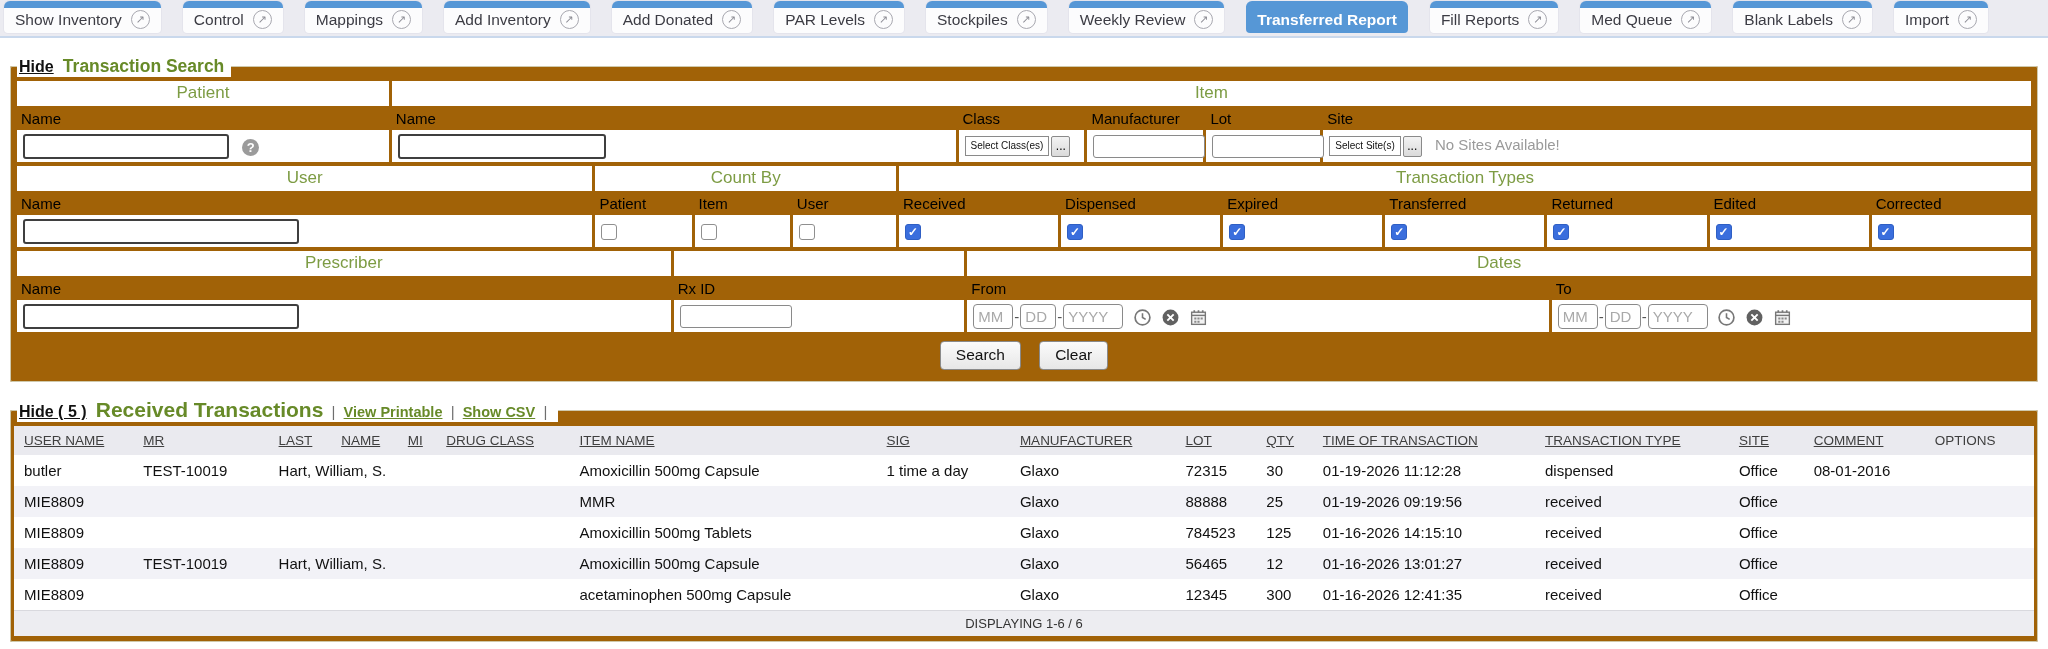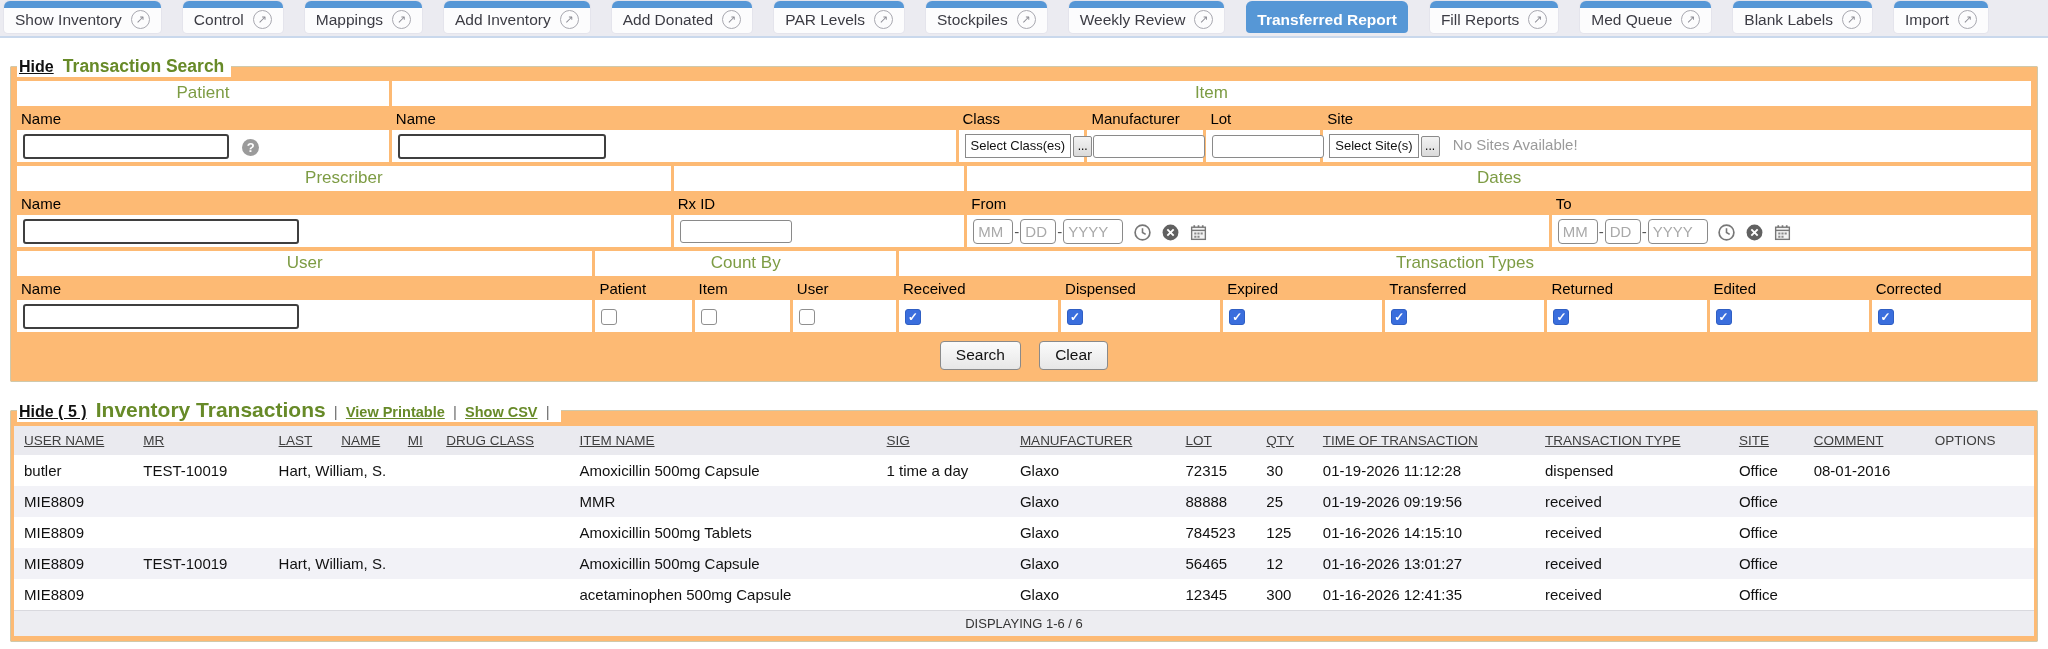--- a/index.html
+++ b/index.html
@@ -37,21 +37,21 @@
   .ext-circle {
     width: 19px; height: 19px; border: 1.5px solid #a8a8b0; border-radius: 50%;
     color: #8d8d95; font-size: 11px; line-height: 16px; text-align: center;
     display: inline-block;
   }
 
   
   .content { padding: 10px 10px 0 10px; }
   fieldset.fs {
     border: 1px solid #cfc9ac; border-radius: 2px;
-    background: #fdba74;
+    background: #a16207;
     margin: 8px 0 16px 0; padding: 2px 3px 5px 3px;
   }
   legend { background: #fff; padding: 0 7px 0 2px; margin-left: 3px; white-space: nowrap; }
   .hide-link { color: #111; font-weight: bold; text-decoration: underline; font-size: 16px; cursor: pointer; }
   .fs-title  { color: #678a28; font-weight: bold; font-size: 17.5px; margin-left: 5px; }
   .fs-title-big { color: #678a28; font-weight: bold; font-size: 21px; margin-left: 5px; }
   .green-link { color: #678a28; font-weight: bold; text-decoration: underline; font-size: 14.5px; cursor: pointer; }
   .sep { color: #6e6e6e; font-size: 15px; margin: 0 4px; }
 
   
@@ -87,21 +87,21 @@
     font-family: "Liberation Sans", sans-serif; font-size: 15px;
   }
   .help {
     display: inline-block; width: 17px; height: 17px; border-radius: 50%;
     background: #9b9b9b; color: #fff; font-weight: bold; font-size: 13px;
     line-height: 17px; text-align: center; margin-left: 9px; vertical-align: middle;
     cursor: pointer;
   }
   .selbox {
     display: inline-block; border: 1px solid #8a8a8a; background: #fff;
-    padding: 3px 5px 4px 5px; font-size: 13px; vertical-align: middle;
+    padding: 3px 5px 4px 5px; font-size: 10px; vertical-align: middle;
   }
   .dots {
     display: inline-block; border: 1px solid #8a8a8a; border-radius: 2px;
     background: linear-gradient(#f3f3f3,#dadada);
     font-size: 12px; line-height: 8px; padding: 0 3px; height: 21px; width: 19px;
     margin-left: 2px; vertical-align: middle; cursor: pointer;
     font-family: "Liberation Sans", sans-serif;
   }
   .nosites { color: #9a9a9a; margin-left: 9px; font-size: 15px; }
 
@@ -250,20 +250,69 @@
         <td><input class="txt item-input" type="text" value="" style=""></td>
         <td>
           <span class="selbox">Select Class(es)</span><button class="dots">...</button>
         </td>
         <td><input class="thin" type="text" value="" style=""></td>
         <td><input class="thin" type="text" value="" style=""></td>
         <td>
           <span class="selbox">Select Site(s)</span><button class="dots">...</button>
           <span class="nosites">No Sites Available!</span>
         </td>
+      </tr>
+    </tbody>
+      </table>
+
+    <table class="grid">
+      <colgroup>
+        <col style="width:29%">
+          <col style="width:4.85%">
+          <col style="width:4.8%">
+          <col style="width:5.2%">
+        <col style="width:8.02%">
+          <col style="width:8.02%">
+          <col style="width:8.02%">
+          <col style="width:8.02%">
+        <col style="width:8.02%">
+          <col style="width:8.02%">
+          <col style="width:8.03%">
+      </colgroup>
+      <tbody>
+          <tr class="secrow">
+        <td class="sec">User</td>
+        <td class="sec" colspan="3">Count By</td>
+        <td class="sec" colspan="7">Transaction Types</td>
+      </tr>
+      <tr class="lblrow">
+        <td>Name</td>
+        <td>Patient</td>
+        <td>Item</td>
+        <td>User</td>
+        <td>Received</td>
+        <td>Dispensed</td>
+        <td>Expired</td>
+        <td>Transferred</td>
+        <td>Returned</td>
+        <td>Edited</td>
+        <td>Corrected</td>
+      </tr>
+      <tr class="inprow">
+        <td><input class="txt wide-input" type="text" value="" style=""></td>
+        <td><span class="cb"></span></td>
+        <td><span class="cb"></span></td>
+        <td><span class="cb"></span></td>
+        <td><span class="cb checked"></span></td>
+        <td><span class="cb checked"></span></td>
+        <td><span class="cb checked"></span></td>
+        <td><span class="cb checked"></span></td>
+        <td><span class="cb checked"></span></td>
+        <td><span class="cb checked"></span></td>
+        <td><span class="cb checked"></span></td>
       </tr>
     </tbody>
       </table>
 
     <table class="grid">
       <colgroup>
         <col style="width:32.6%">
           <col style="width:14.5%">
           <col style="width:29%">
           <col style="width:23.9%">
@@ -314,79 +363,30 @@
                 <rect x="2.5" y="4" width="13" height="11.5" fill="#f2f2f2" stroke="#777" stroke-width="1.3"></rect>
                 <path d="M2.5 7h13" stroke="#777" stroke-width="1.3"></path>
                 <path d="M5 4V2.2M9 4V2.2M13 4V2.2" stroke="#777" stroke-width="1.6"></path>
                 <path d="M5 9h2v2H5zM8 9h2v2H8zM11 9h2v2h-2zM5 12h2v2H5zM8 12h2v2H8z" fill="#8a8a8a"></path>
               </svg>
         </td>
       </tr>
     </tbody>
       </table>
 
-    <table class="grid">
-      <colgroup>
-        <col style="width:29%">
-          <col style="width:4.85%">
-          <col style="width:4.8%">
-          <col style="width:5.2%">
-        <col style="width:8.02%">
-          <col style="width:8.02%">
-          <col style="width:8.02%">
-          <col style="width:8.02%">
-        <col style="width:8.02%">
-          <col style="width:8.02%">
-          <col style="width:8.03%">
-      </colgroup>
-      <tbody>
-          <tr class="secrow">
-        <td class="sec">User</td>
-        <td class="sec" colspan="3">Count By</td>
-        <td class="sec" colspan="7">Transaction Types</td>
-      </tr>
-      <tr class="lblrow">
-        <td>Name</td>
-        <td>Patient</td>
-        <td>Item</td>
-        <td>User</td>
-        <td>Received</td>
-        <td>Dispensed</td>
-        <td>Expired</td>
-        <td>Transferred</td>
-        <td>Returned</td>
-        <td>Edited</td>
-        <td>Corrected</td>
-      </tr>
-      <tr class="inprow">
-        <td><input class="txt wide-input" type="text" value="" style=""></td>
-        <td><span class="cb"></span></td>
-        <td><span class="cb"></span></td>
-        <td><span class="cb"></span></td>
-        <td><span class="cb checked"></span></td>
-        <td><span class="cb checked"></span></td>
-        <td><span class="cb checked"></span></td>
-        <td><span class="cb checked"></span></td>
-        <td><span class="cb checked"></span></td>
-        <td><span class="cb checked"></span></td>
-        <td><span class="cb checked"></span></td>
-      </tr>
-    </tbody>
-      </table>
-
     <div class="btnrow">
       <button class="btn">Search</button>
       <button class="btn">Clear</button>
     </div>
   </fieldset>
 
   <fieldset class="fs">
     <legend>
       <a class="hide-link">Hide ( 5 )</a>
-      <span class="fs-title-big">Inventory Transactions</span>
+      <span class="fs-title-big">Received Transactions</span>
       <span class="sep">|</span>
       <a class="green-link">View Printable</a>
       <span class="sep">|</span>
       <a class="green-link">Show CSV</a>
       <span class="sep">|</span>
     </legend>
 
     <table class="results">
       <colgroup>
         <col style="width:6.2%">

